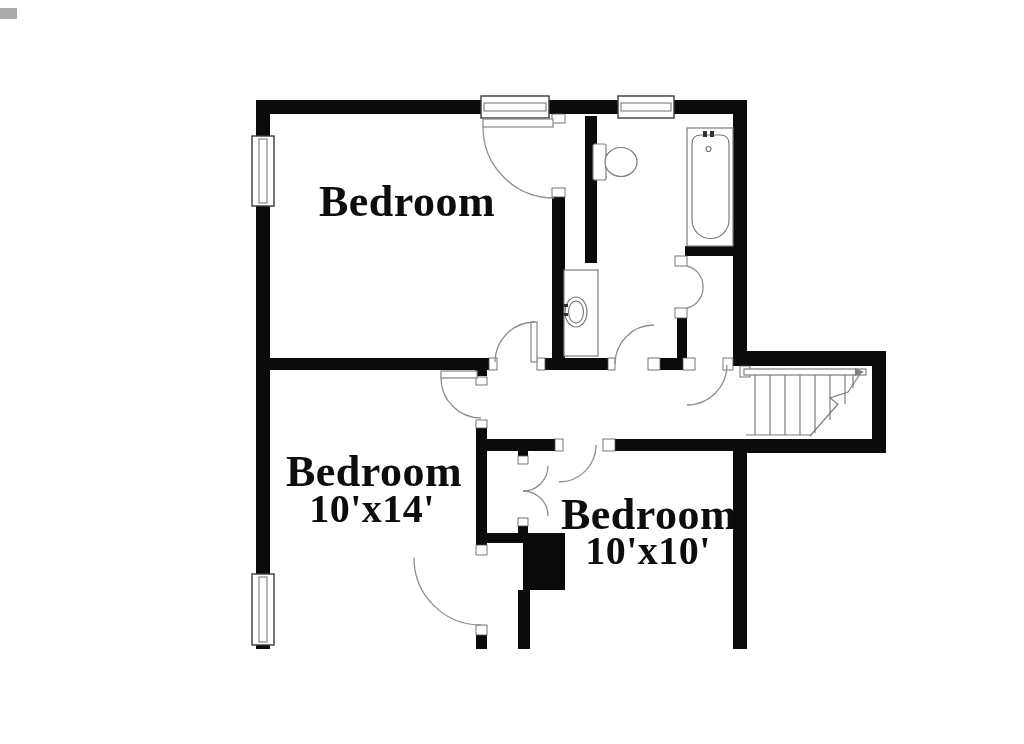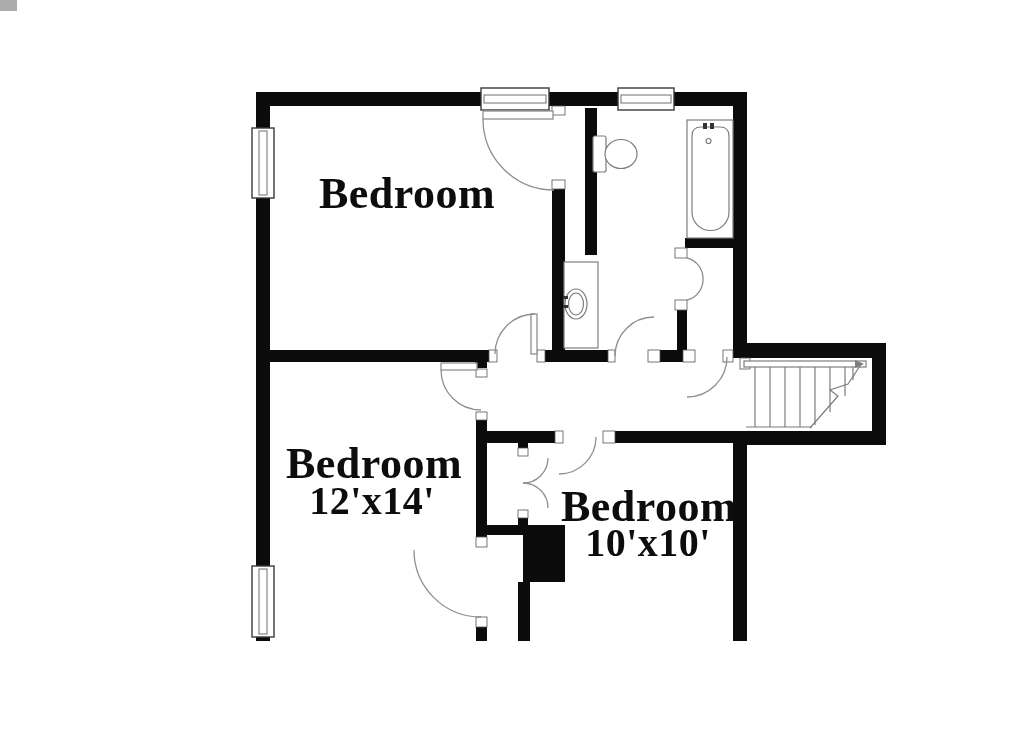--- a/index.html
+++ b/index.html
@@ -2,20 +2,21 @@
 <html><head>
 <meta charset="utf-8">
 <style>
   html,body{margin:0;padding:0;background:#ffffff;}
   .plan{
     position:relative;
     width:1024px;height:641px;
     background:#ffffff;
     overflow:hidden;
     font-family:"Liberation Serif", serif;
+    margin-top:8px;
   }
   .plan svg{position:absolute;left:0;top:0;}
   .room-label{
     position:absolute;
     transform:translate(-50%,-50%);
     text-align:center;
     color:#0d0d0d;
     font-weight:700;
     white-space:nowrap;
     letter-spacing:0.5px;
@@ -191,18 +192,18 @@
         <path d="M746,427 H812" fill="none"></path>
         <path d="M810,428 L838,396 L830,390 L848,384 L862,363" fill="none"></path>
         <path d="M855,360 l9,4 -9,4 z" fill="#7d7d7d" stroke="none"></path>
       </g>
     </g>
   </svg>
 
   <div class="room-label room-name" style="left:407px;top:194px;">Bedroom</div>
 
   <div class="room-label room-name" style="left:374px;top:464px;">Bedroom</div>
-  <div class="room-label room-dims" style="left:372px;top:501px;">12'x14'</div>
+  <div class="room-label room-dims" style="left:372px;top:501px;">10'x14'</div>
 
   <div class="room-label room-name" style="left:649px;top:507px;">Bedroom</div>
   <div class="room-label room-dims" style="left:648px;top:543px;">10'x10'</div>
 
 </div>
 
 </body></html>

